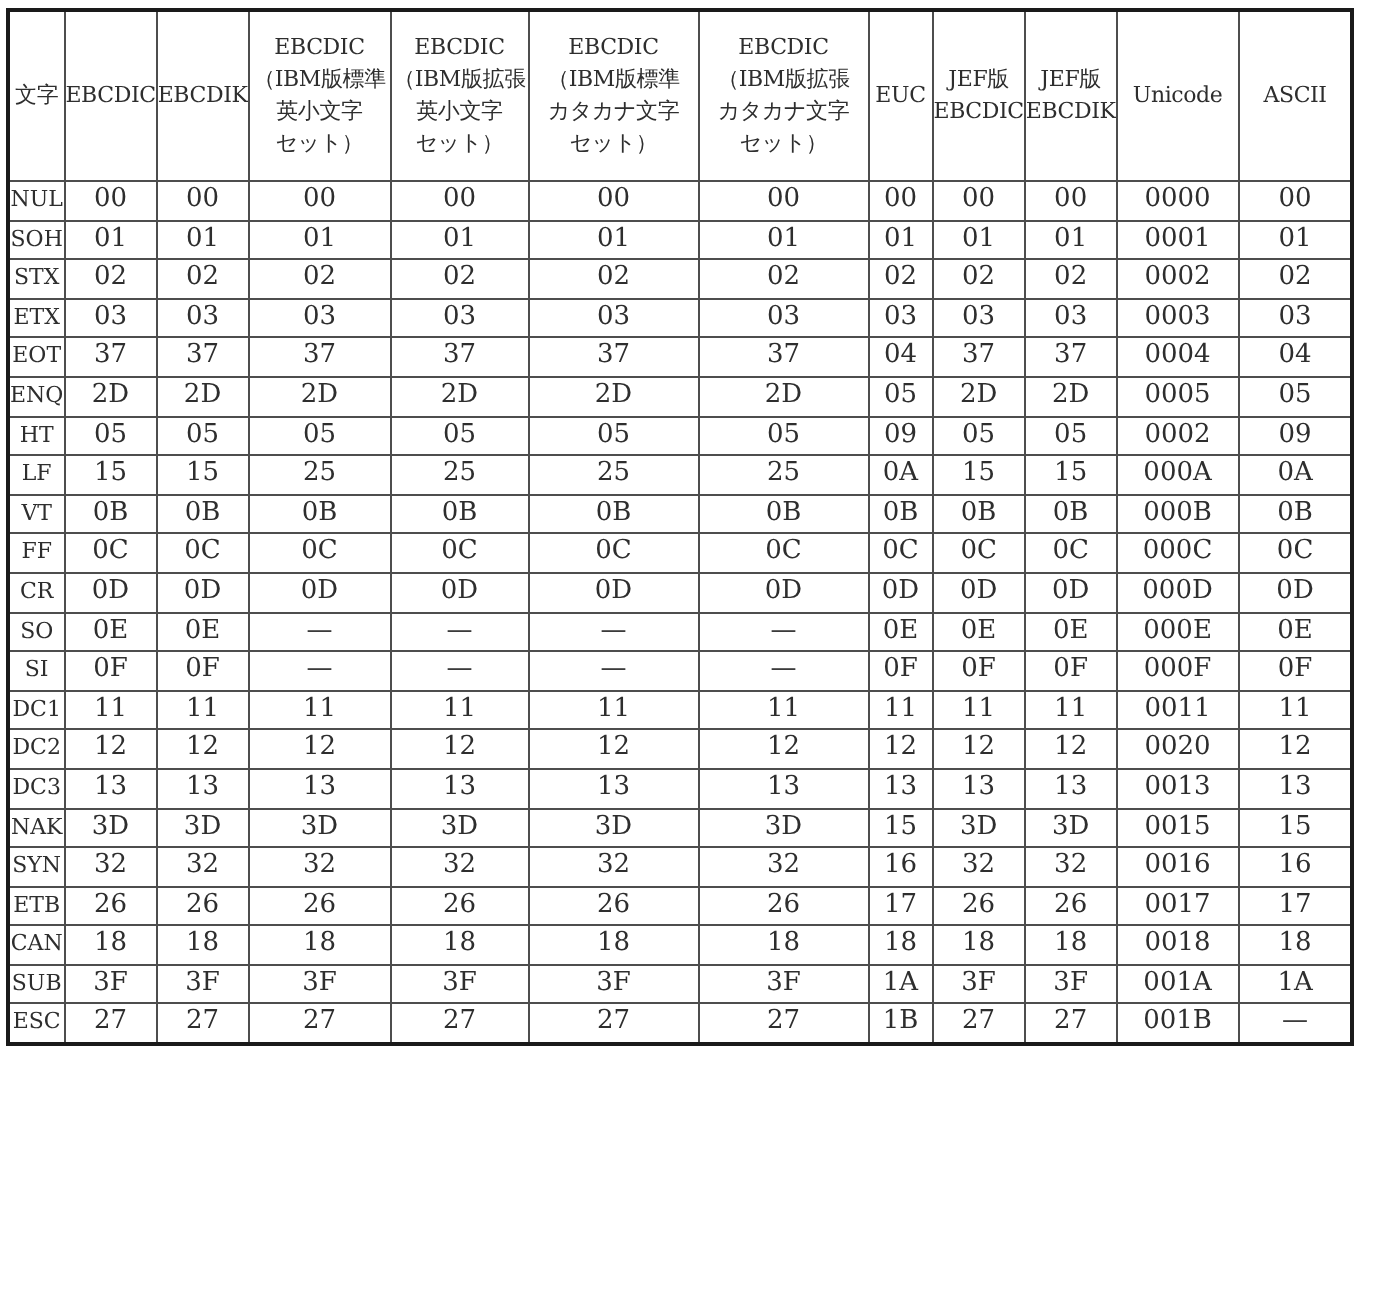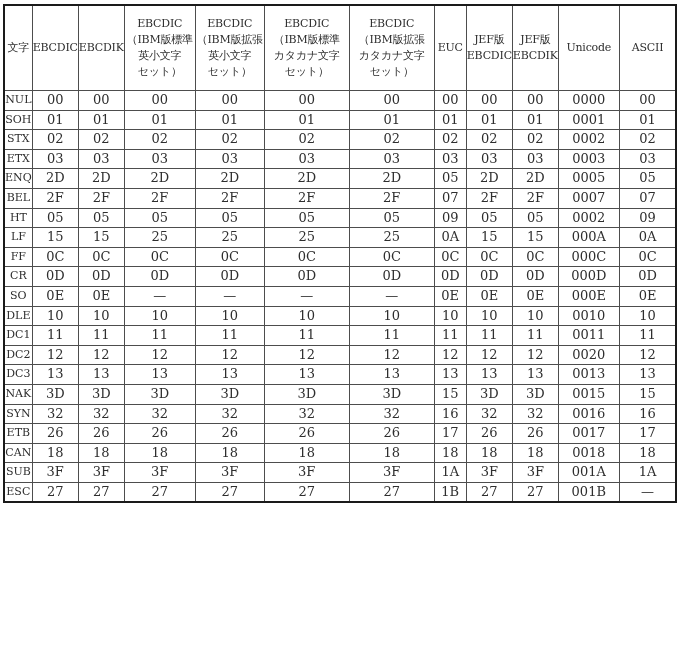--- a/index.html
+++ b/index.html
@@ -148,46 +148,46 @@
           <td>03</td>
           <td>03</td>
           <td>03</td>
           <td>03</td>
           <td>03</td>
           <td>03</td>
           <td>0003</td>
           <td>03</td>
         </tr>
         <tr>
+          <th class="char-cell">EOT</th>
+          <td>37</td>
+          <td>37</td>
+          <td>37</td>
+          <td>37</td>
+          <td>37</td>
+          <td>37</td>
+          <td>04</td>
+          <td>37</td>
+          <td>37</td>
+          <td>0004</td>
+          <td>04</td>
+        </tr>
+        <tr>
           <th class="char-cell">ENQ</th>
           <td>2D</td>
           <td>2D</td>
           <td>2D</td>
           <td>2D</td>
           <td>2D</td>
           <td>2D</td>
           <td>05</td>
           <td>2D</td>
           <td>2D</td>
           <td>0005</td>
           <td>05</td>
-        </tr>
-        <tr>
-          <th class="char-cell">BEL</th>
-          <td>2F</td>
-          <td>2F</td>
-          <td>2F</td>
-          <td>2F</td>
-          <td>2F</td>
-          <td>2F</td>
-          <td>07</td>
-          <td>2F</td>
-          <td>2F</td>
-          <td>0007</td>
-          <td>07</td>
         </tr>
         <tr>
           <th class="char-cell">HT</th>
           <td>05</td>
           <td>05</td>
           <td>05</td>
           <td>05</td>
           <td>05</td>
           <td>05</td>
           <td>09</td>
@@ -204,20 +204,34 @@
           <td>25</td>
           <td>25</td>
           <td>25</td>
           <td>0A</td>
           <td>15</td>
           <td>15</td>
           <td>000A</td>
           <td>0A</td>
         </tr>
         <tr>
+          <th class="char-cell">VT</th>
+          <td>0B</td>
+          <td>0B</td>
+          <td>0B</td>
+          <td>0B</td>
+          <td>0B</td>
+          <td>0B</td>
+          <td>0B</td>
+          <td>0B</td>
+          <td>0B</td>
+          <td>000B</td>
+          <td>0B</td>
+        </tr>
+        <tr>
           <th class="char-cell">FF</th>
           <td>0C</td>
           <td>0C</td>
           <td>0C</td>
           <td>0C</td>
           <td>0C</td>
           <td>0C</td>
           <td>0C</td>
           <td>0C</td>
           <td>0C</td>
@@ -246,32 +260,32 @@
           <td>—</td>
           <td>—</td>
           <td>—</td>
           <td>0E</td>
           <td>0E</td>
           <td>0E</td>
           <td>000E</td>
           <td>0E</td>
         </tr>
         <tr>
-          <th class="char-cell">DLE</th>
-          <td>10</td>
-          <td>10</td>
-          <td>10</td>
-          <td>10</td>
-          <td>10</td>
-          <td>10</td>
-          <td>10</td>
-          <td>10</td>
-          <td>10</td>
-          <td>0010</td>
-          <td>10</td>
+          <th class="char-cell">SI</th>
+          <td>0F</td>
+          <td>0F</td>
+          <td>—</td>
+          <td>—</td>
+          <td>—</td>
+          <td>—</td>
+          <td>0F</td>
+          <td>0F</td>
+          <td>0F</td>
+          <td>000F</td>
+          <td>0F</td>
         </tr>
         <tr>
           <th class="char-cell">DC1</th>
           <td>11</td>
           <td>11</td>
           <td>11</td>
           <td>11</td>
           <td>11</td>
           <td>11</td>
           <td>11</td>

